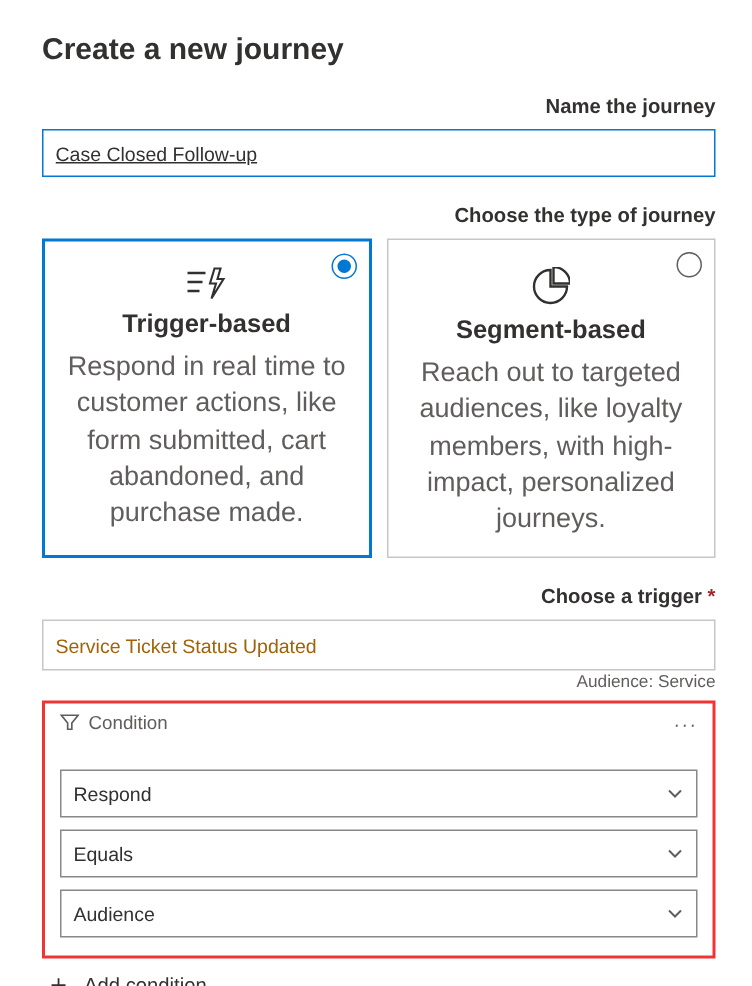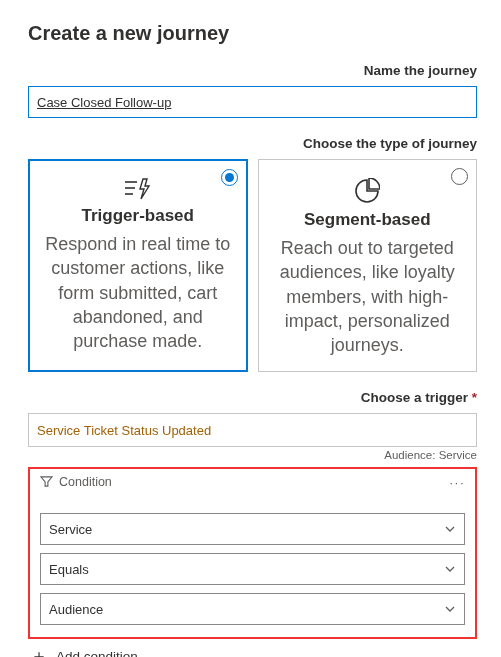--- a/index.html
+++ b/index.html
@@ -141,21 +141,21 @@
     <span>
       <svg width="13" height="13" viewBox="0 0 14 14">
           <path d="M1 2 L13 2 L8.5 7.5 L8.5 12 L5.5 12 L5.5 7.5 Z" fill="none" stroke="#605e5c" stroke-width="1.2"></path>
         </svg>
     </span>
     <span>Condition</span>
     <span class="spacer"></span>
     <span class="dots">···</span>
   </div>
   <div class="combo">
-    <span>Service</span>
+    <span>Respond</span>
     <span class="chev">
         <svg width="12" height="12" viewBox="0 0 12 12">
           <path d="M2 4 L6 8 L10 4" fill="none" stroke="#605e5c" stroke-width="1.3"></path>
         </svg>
       </span>
   </div>
   <div class="combo">
     <span>Equals</span>
     <span class="chev">
         <svg width="12" height="12" viewBox="0 0 12 12">

